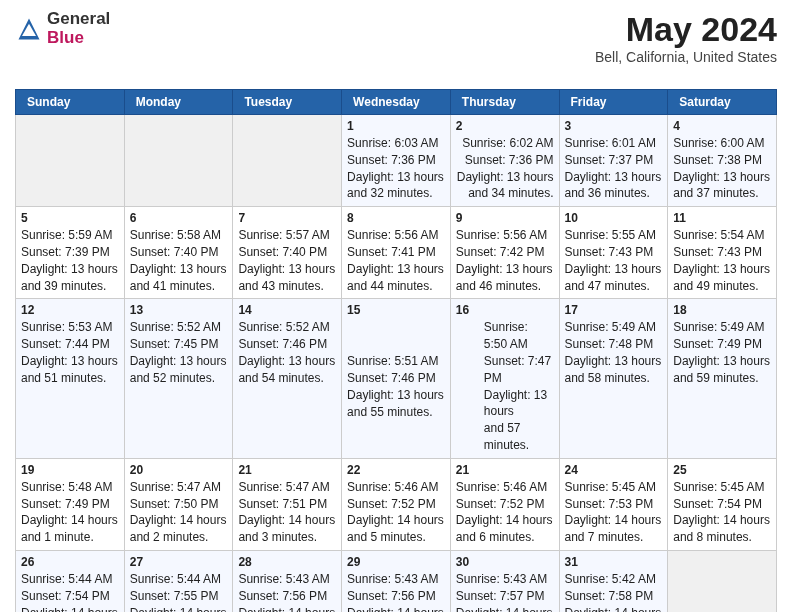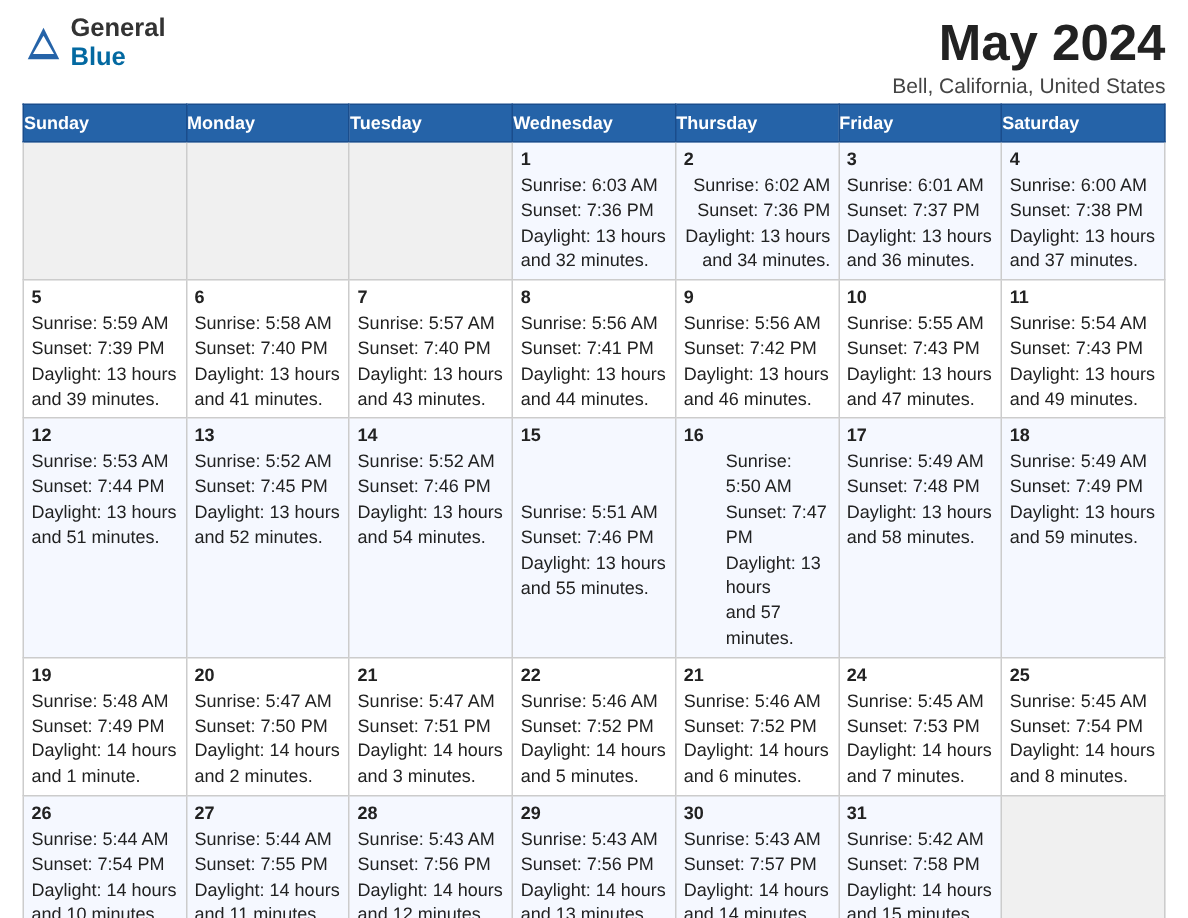--- a/index.html
+++ b/index.html
@@ -7,41 +7,41 @@
       font-family: Arial, sans-serif;
       background: #fff;
       width: 792px;
       min-height: 612px;
       padding: 10px 15px;
     }
     .header {
       display: flex;
       justify-content: space-between;
       align-items: flex-start;
-      margin-bottom: 4px;
+      margin-bottom: 24px;
     }
     .logo {
       display: flex;
       align-items: center;
       gap: 4px;
     }
     .logo-text {
       display: flex;
       flex-direction: column;
       line-height: 1.1;
     }
     .logo-general {
       font-size: 17px;
       font-weight: bold;
       color: #333;
     }
     .logo-blue {
       font-size: 17px;
       font-weight: bold;
-      color: #0369a1;
+      color: #be185d;
     }
     .logo-icon {
       width: 28px;
       height: 28px;
     }
     .title-block {
       text-align: right;
     }
     .cal-title {
       font-size: 34px;
@@ -55,21 +55,21 @@
     table {
       width: 100%;
       border-collapse: collapse;
       table-layout: fixed;
     }
     thead tr th {
       background-color: #2563a8;
       color: #fff;
       font-size: 12px;
       font-weight: bold;
-      padding: 5px 0;
+      padding: 5px 11px;
       border: 1px solid #1a4d8c;
       text-align: left;
     }
     tbody tr td {
       vertical-align: top;
       border: 1px solid #ccc;
       padding: 4px 5px;
       font-size: 10.2px;
       color: #222;
       min-height: 80px;

